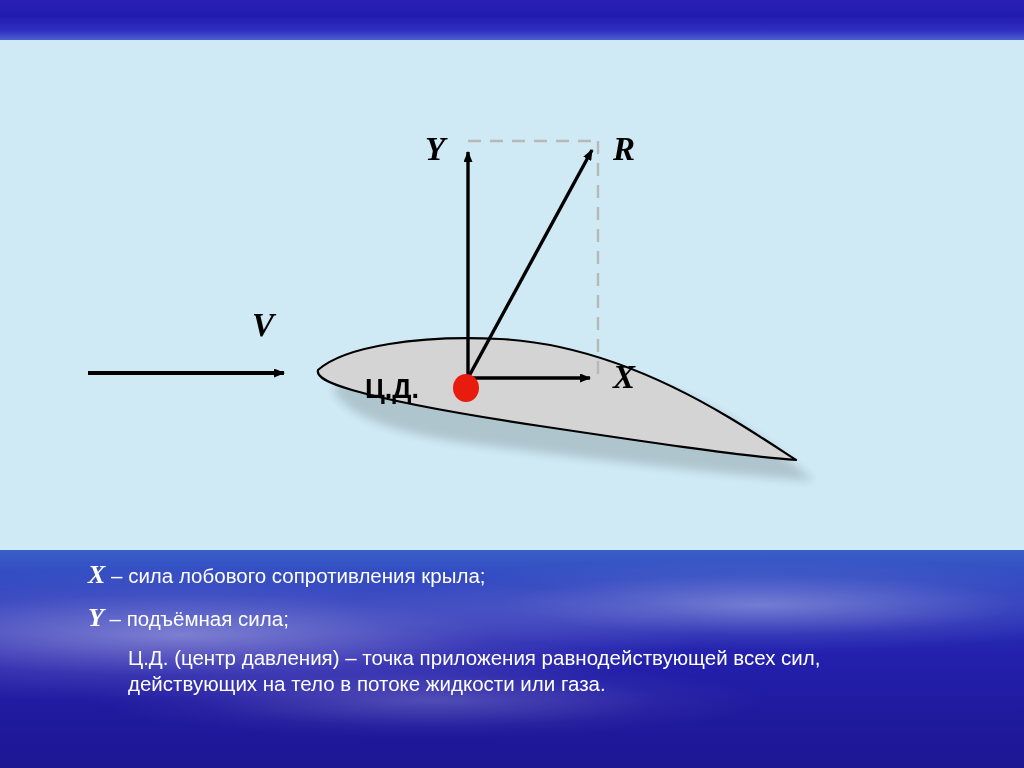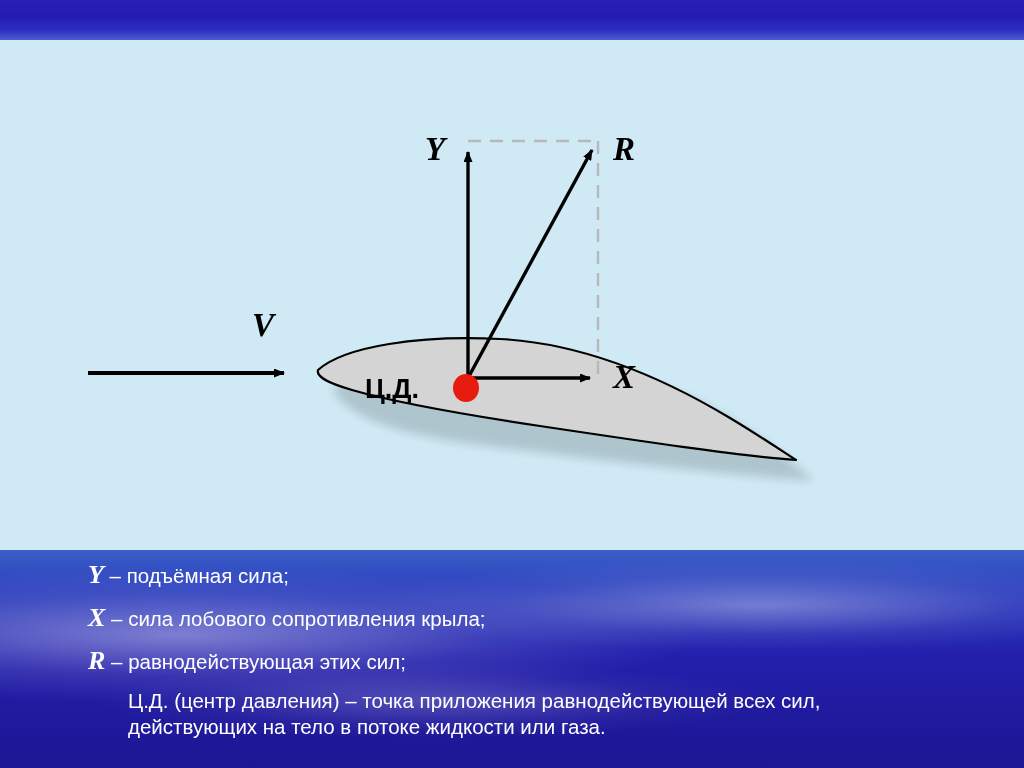--- a/index.html
+++ b/index.html
@@ -144,25 +144,22 @@
       <text x="613" y="348" font-family="Liberation Serif, serif" font-style="italic" font-weight="bold" font-size="33" fill="#000000">X</text>
       <text x="252" y="296" font-family="Liberation Serif, serif" font-style="italic" font-weight="bold" font-size="33" fill="#000000">V</text>
       <text x="365" y="358" font-family="Liberation Sans, sans-serif" font-weight="bold" font-size="27" fill="#000000">Ц.Д.</text>
     </svg>
   </div>
 
   <div class="band-bottom"></div>
 
   <div class="caption-block">
     <div class="cap-line">
-      <span class="sym">Y</span><span> – подъёмная сила;</span>
-    </div>
-    <div class="cap-line">
       <span class="sym">X</span><span> – сила лобового сопротивления крыла;</span>
     </div>
     <div class="cap-line">
-      <span class="sym">R</span><span> – равнодействующая этих сил;</span>
+      <span class="sym">Y</span><span> – подъёмная сила;</span>
     </div>
     <div class="cap-para">Ц.Д. (центр давления) – точка приложения равнодействующей всех сил,</div>
     <div class="cap-para">действующих на тело в потоке жидкости или газа.</div>
   </div>
 
 </div>
 
 </body></html>

